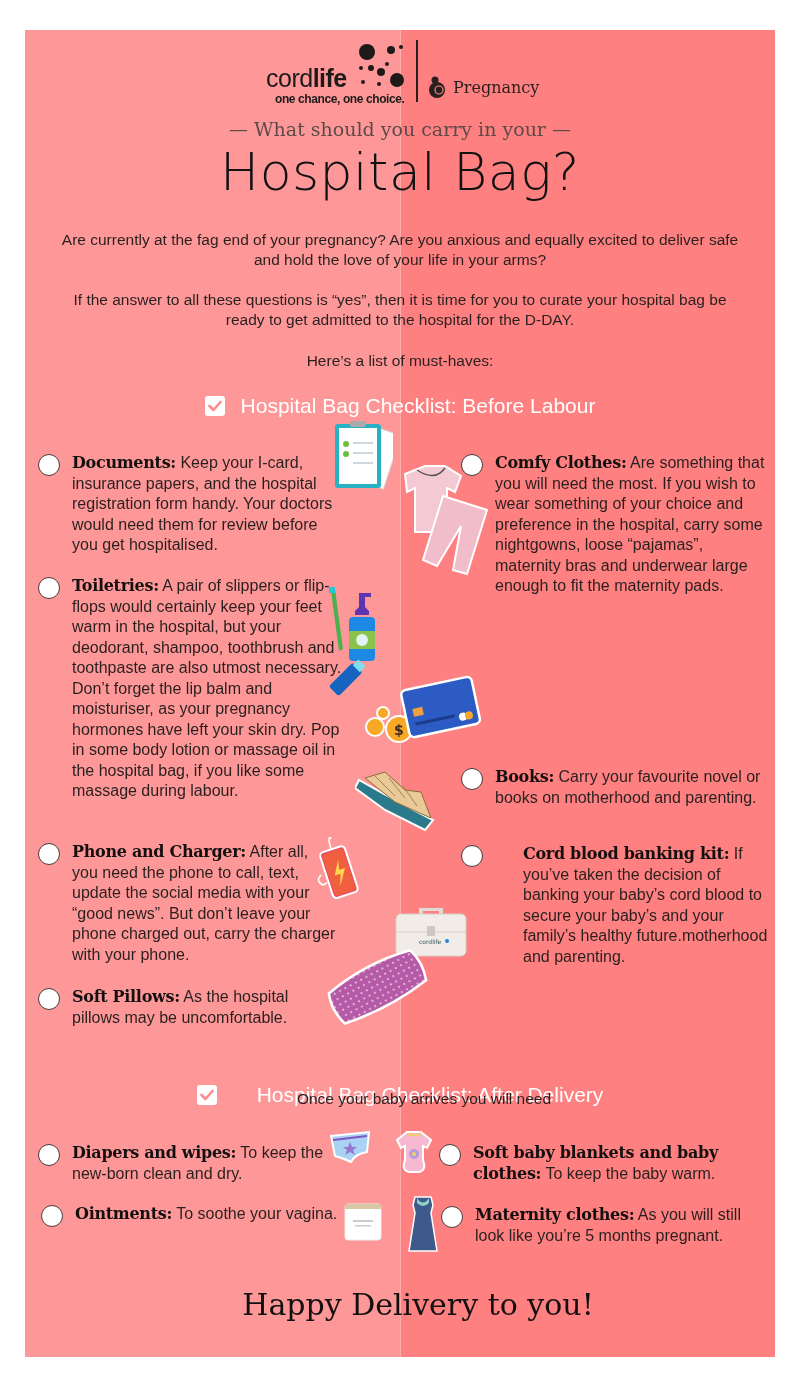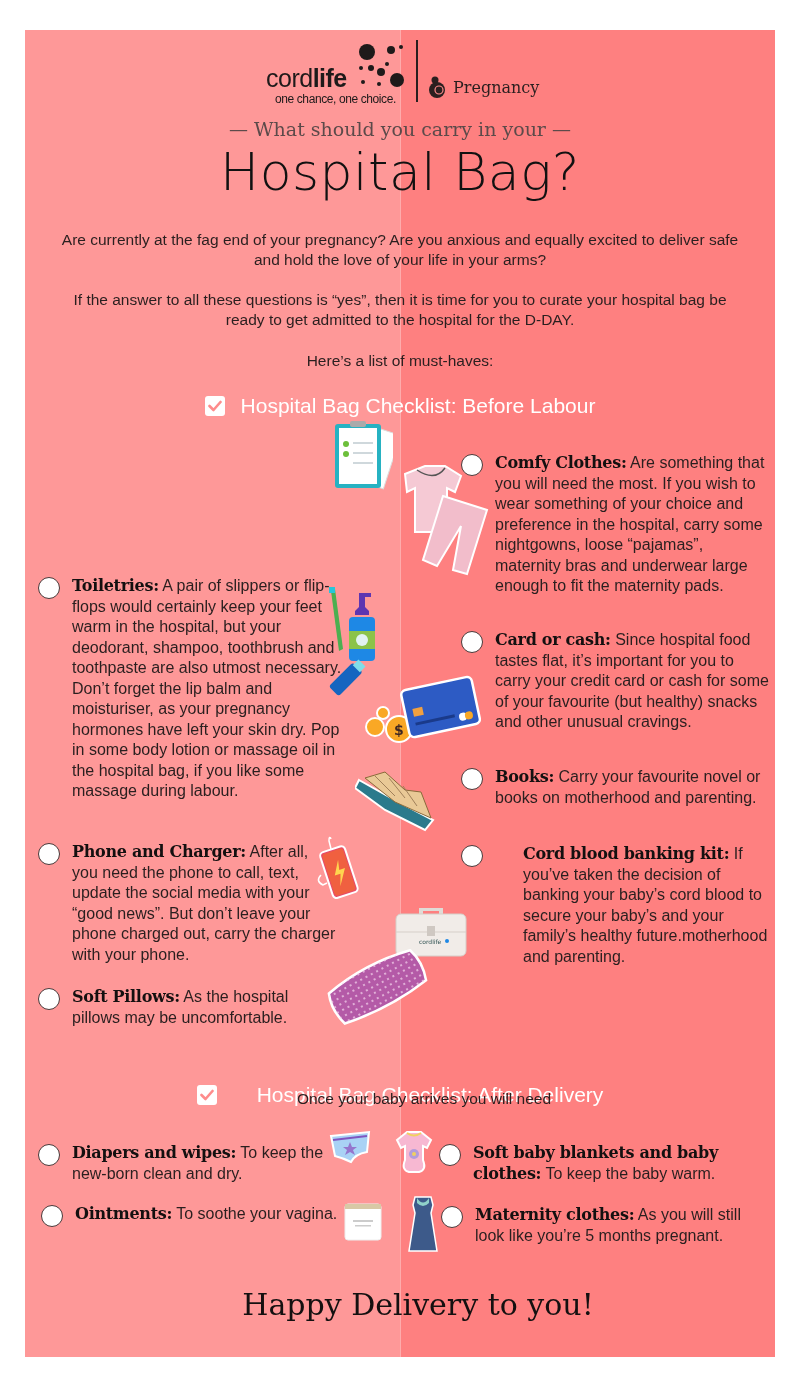--- a/index.html
+++ b/index.html
@@ -7,21 +7,21 @@
          font-family: "Liberation Sans", sans-serif; color: #2a1f1f; }
   .panel { position: absolute; left: 25px; top: 30px; width: 762px; height: 1327px; overflow: hidden; }
   .half-left { position: absolute; left: 0; top: 0; width: 375px; height: 100%; background: #fe9898; }
   .half-right { position: absolute; left: 375px; top: 0; width: 375px; height: 100%; background: #fe8080; }
   .midline { position: absolute; left: 375px; top: 0; width: 1px; height: 100%; background: rgba(255,255,255,0.35); }
 
   
   .logo { position: absolute; left: 241px; top: 12px; width: 160px; height: 62px; }
   .logo-word { position: absolute; left: 0; top: 22px; font-size: 25px; color: #1e1a1a; letter-spacing: -0.5px; font-family: "Liberation Sans Narrow", "Liberation Sans", sans-serif; }
   .logo-word b { font-weight: bold; }
-  .logo-tag { position: absolute; left: 9px; top: 50px; font-size: 12px; color: #1e1a1a; font-weight: normal; letter-spacing: -0.4px; white-space: nowrap; }
+  .logo-tag { position: absolute; left: 9px; top: 50px; font-size: 12px; color: #1e1a1a; font-weight: bold; letter-spacing: -0.4px; white-space: nowrap; }
   .logo-dots { position: absolute; left: 91px; top: 2px; width: 48px; height: 44px; }
   .logo-sep { position: absolute; left: 391px; top: 10px; width: 1.5px; height: 62px; background: #2a1f1f; }
   .preg { position: absolute; left: 402px; top: 46px; display: flex; align-items: center; gap: 6px; }
   .preg-text { font-family: "DejaVu Serif", serif; font-size: 16px; color: #2a1f1f; }
 
   .kicker { position: absolute; left: 0; width: 750px; top: 88px; text-align: center; font-family: "DejaVu Serif", serif; font-size: 19px; color: #5c4a4a; }
   .title { position: absolute; left: 0; width: 750px; top: 112px; text-align: center; font-family: "DejaVu Sans", sans-serif; font-weight: 200; font-size: 52px; color: #111; letter-spacing: 0.5px; -webkit-text-stroke: 0; }
   .intro { position: absolute; left: 30px; width: 690px; text-align: center; font-size: 15.5px; line-height: 20px; color: #2a1f1f; }
 
   .section-head { position: absolute; left: 0; width: 750px; text-align: center; color: #fff; font-size: 21px; display: flex; justify-content: center; align-items: center; gap: 16px; }
@@ -79,40 +79,40 @@
 
   <div class="section-head" style="top:364px;">
     <span class="chk">
       <svg width="14" height="12" viewBox="0 0 14 12">
           <path d="M1.5 6 L5.5 10 L12.5 2" fill="none" stroke="#fe8c8c" stroke-width="2.6" stroke-linecap="round" stroke-linejoin="round"></path>
         </svg>
     </span>
     <span>Hospital Bag Checklist: Before Labour</span>
   </div>
 
+  <div class="item" style="left:13px; top:423px; width:300px;">
+    <span class="radio"></span>
+    <div class="item-text"><span class="lbl">Documents:</span><span> Keep your I-card, insurance papers, and the hospital registration form handy. Your doctors would need them for review before you get hospitalised.</span></div>
+  </div>
   <div class="item" style="left:13px; top:546px; width:308px;">
     <span class="radio"></span>
     <div class="item-text"><span class="lbl">Toiletries:</span><span> A pair of slippers or flip-flops would certainly keep your feet warm in the hospital, but your deodorant, shampoo, toothbrush and toothpaste are also utmost necessary. Don’t forget the lip balm and moisturiser, as your pregnancy hormones have left your skin dry. Pop in some body lotion or massage oil in the hospital bag, if you like some massage during labour.</span></div>
   </div>
   <div class="item" style="left:13px; top:812px; width:300px;">
     <span class="radio"></span>
     <div class="item-text"><span class="lbl">Phone and Charger:</span><span> After all, you need the phone to call, text, update the social media with your “good news”. But don’t leave your phone charged out, carry the charger with your phone.</span></div>
   </div>
   <div class="item" style="left:13px; top:957px; width:290px;">
     <span class="radio"></span>
     <div class="item-text"><span class="lbl">Soft Pillows:</span><span> As the hospital pillows may be uncomfortable.</span></div>
   </div>
 
   <div class="item" style="left:436px; top:423px; width:310px;">
     <span class="radio"></span>
     <div class="item-text"><span class="lbl">Comfy Clothes:</span><span> Are something that you will need the most. If you wish to wear something of your choice and preference in the hospital, carry some nightgowns, loose “pajamas”, maternity bras and underwear large enough to fit the maternity pads.</span></div>
-  </div>
-  <div class="item" style="left:436px; top:600px; width:310px;">
-    <span class="radio"></span>
-    <div class="item-text"><span class="lbl">Card or cash:</span><span> Since hospital food tastes flat, it’s important for you to carry your credit card or cash for some of your favourite (but healthy) snacks and other unusual cravings.</span></div>
   </div>
   <div class="item" style="left:436px; top:737px; width:300px;">
     <span class="radio"></span>
     <div class="item-text"><span class="lbl">Books:</span><span> Carry your favourite novel or books on motherhood and parenting.</span></div>
   </div>
   <div class="item" style="left:436px; top:814px; width:310px;gap:40px;">
     <span class="radio"></span>
     <div class="item-text"><span class="lbl">Cord blood banking kit:</span><span> If you’ve taken the decision of banking your baby’s cord blood to secure your baby’s and your family’s healthy future.motherhood and parenting.</span></div>
   </div>
 

